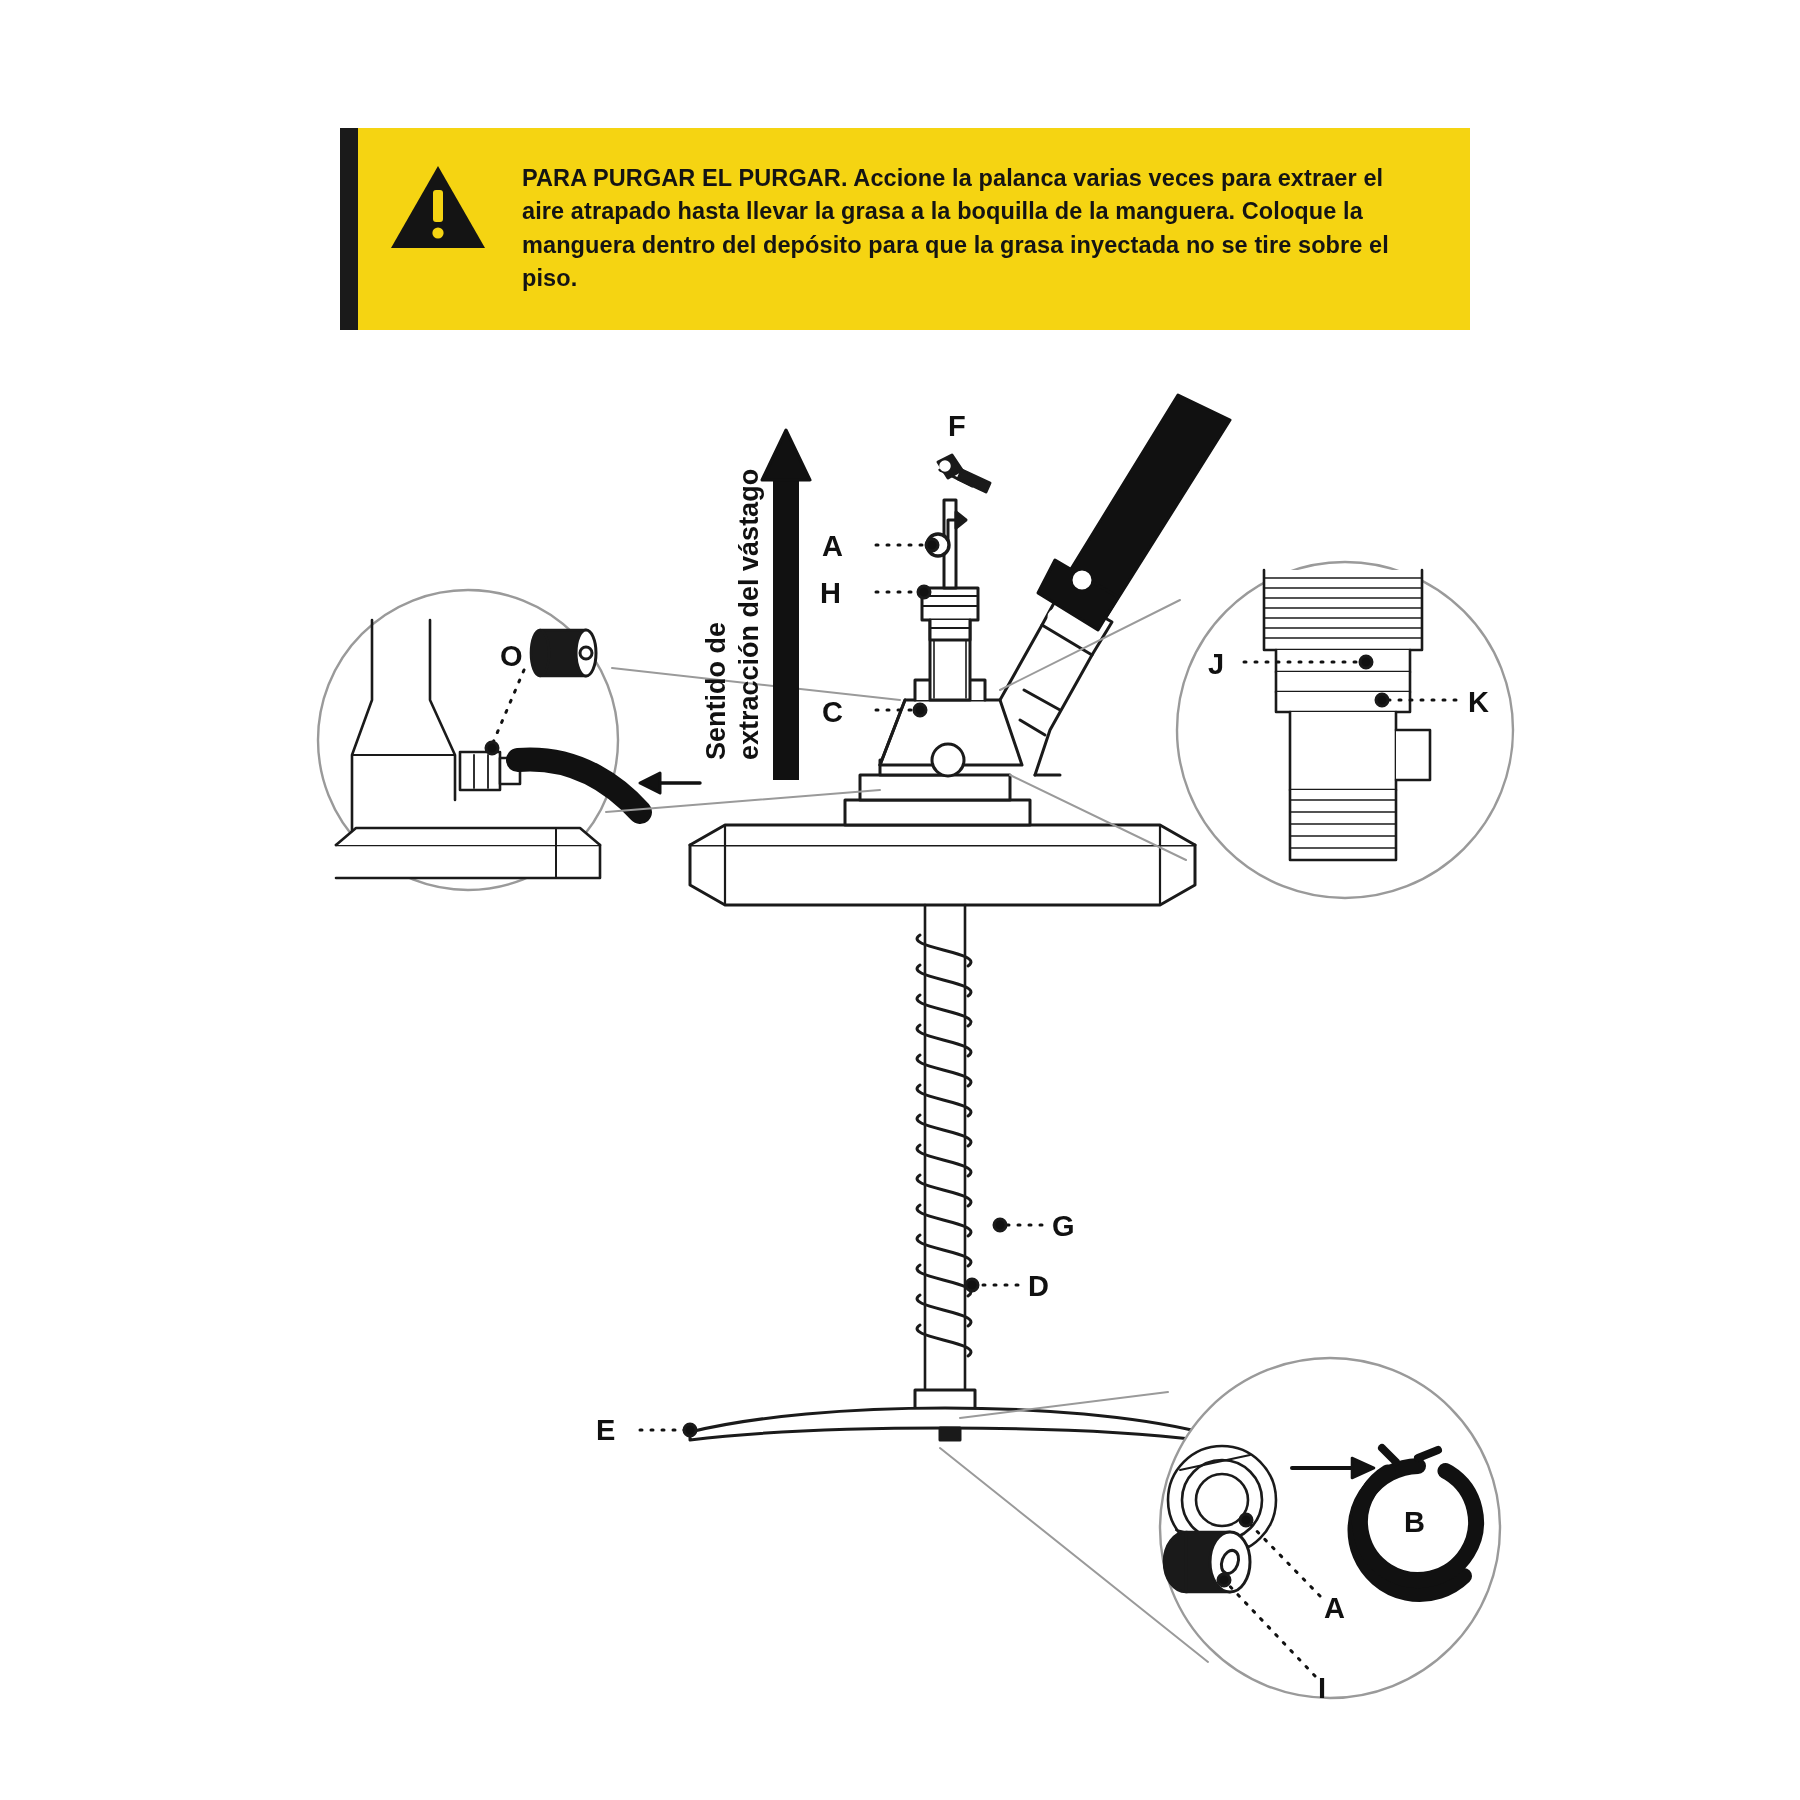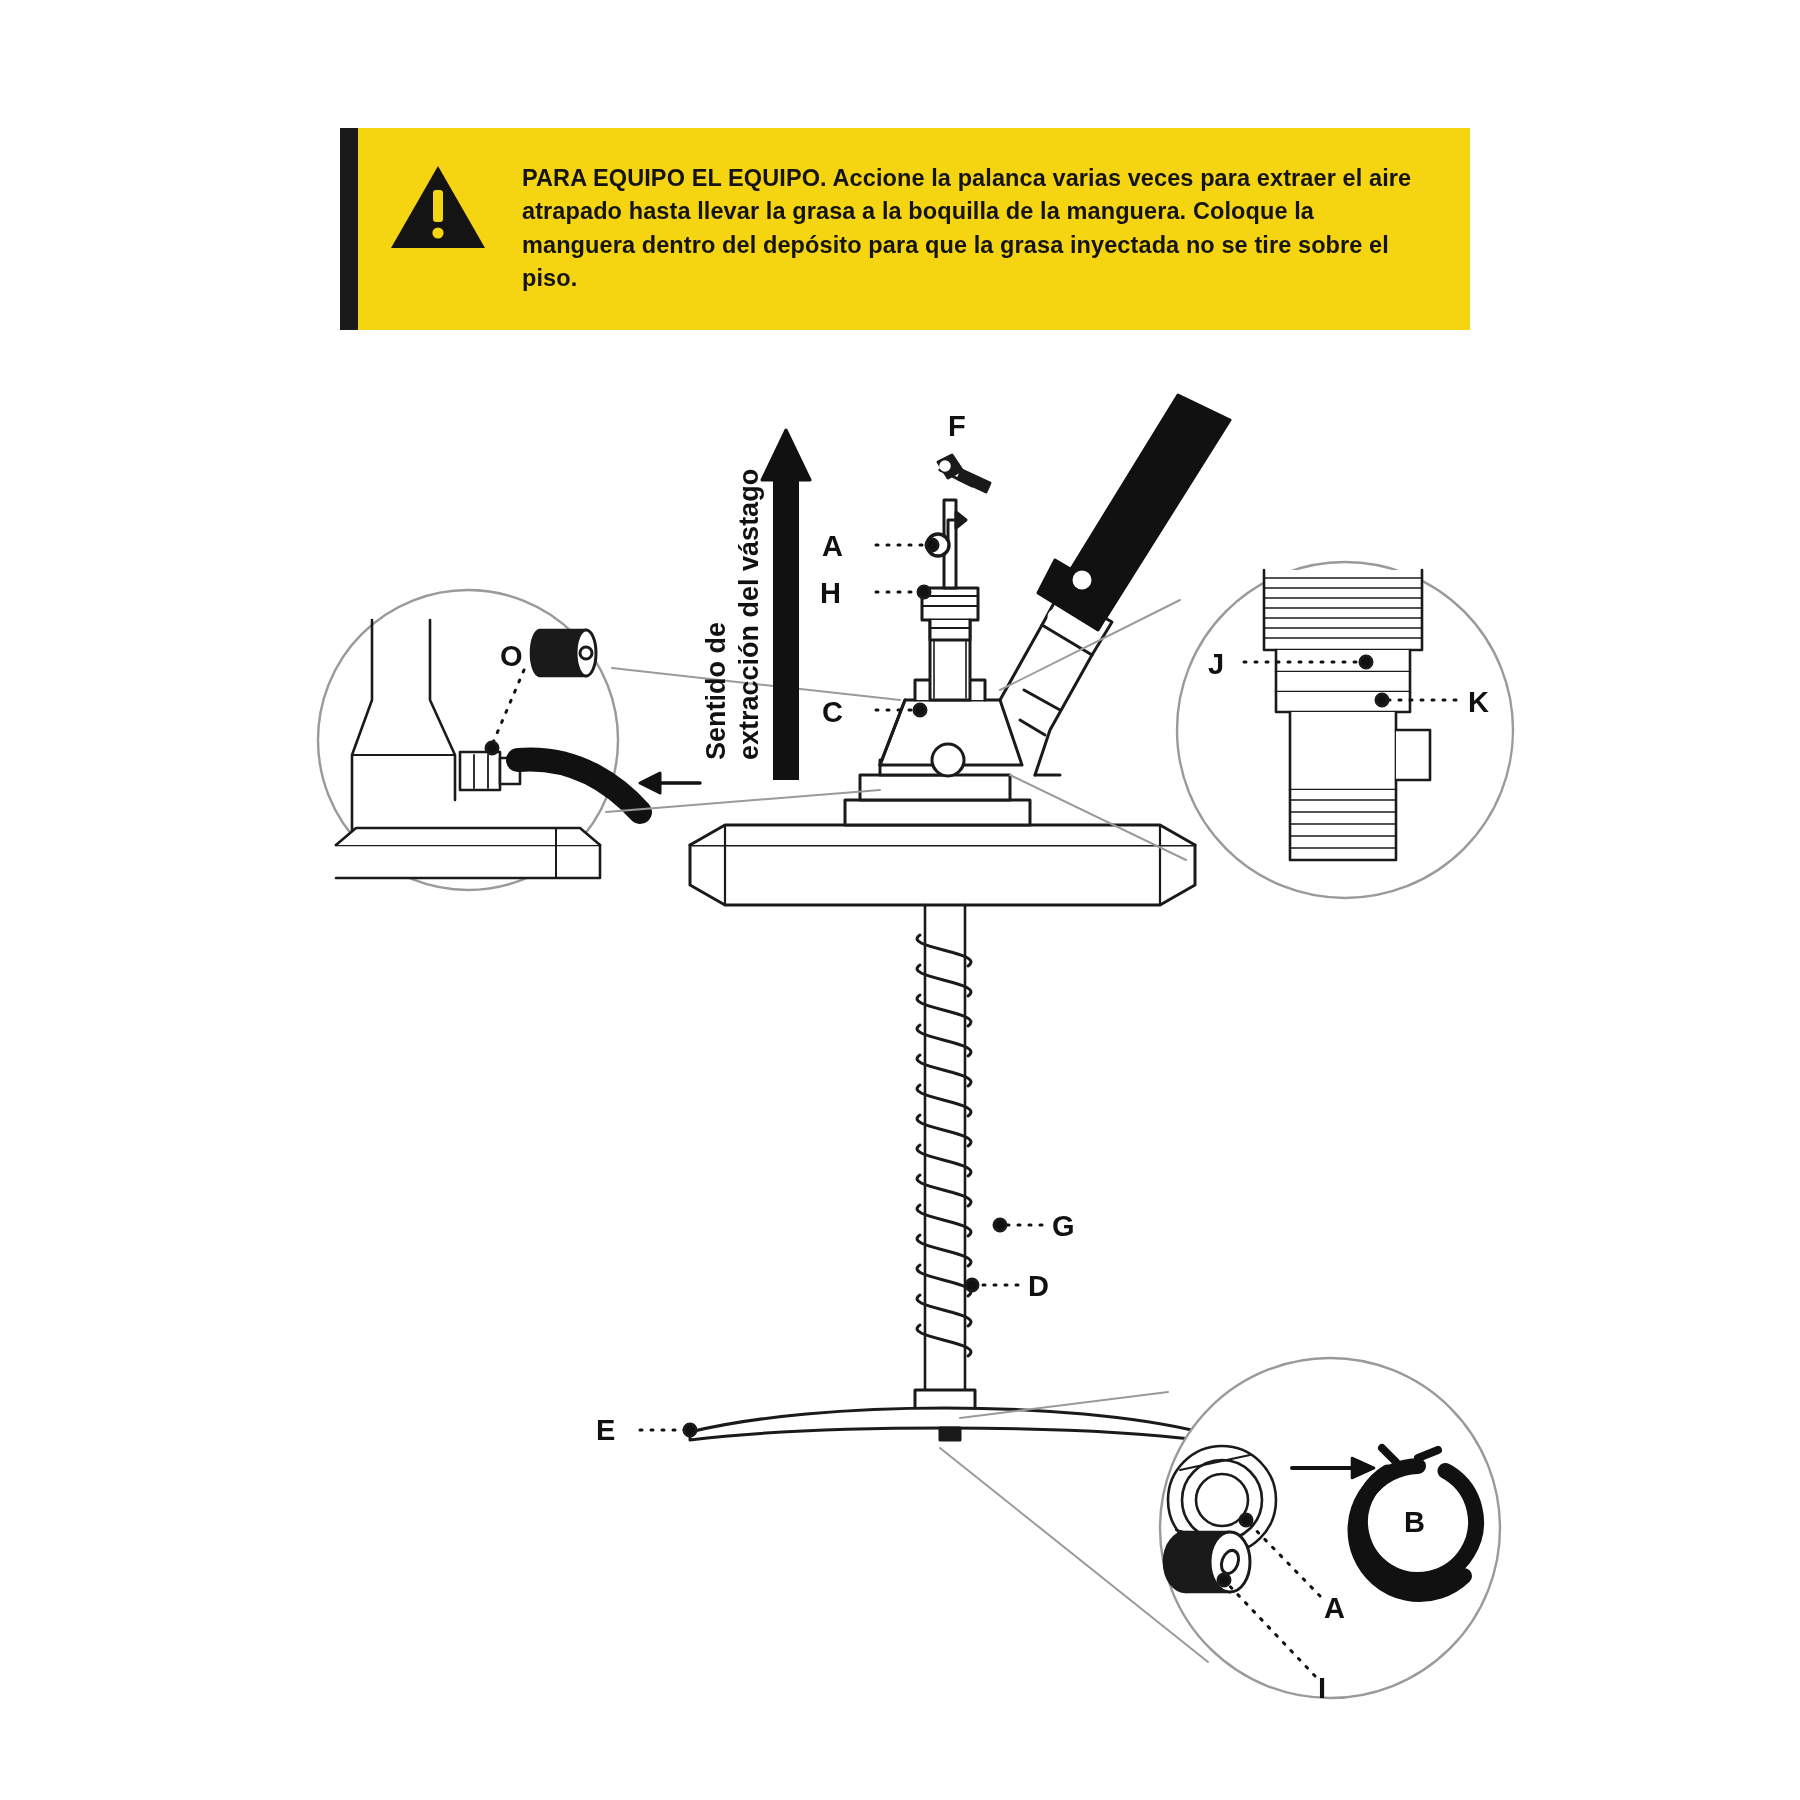--- a/index.html
+++ b/index.html
@@ -102,21 +102,21 @@
     <div class="warn-icon-wrap">
       <div class="warn-tri">
         <svg width="96" height="86" viewBox="0 0 96 86">
           <path d="M48 2 L95 84 L1 84 Z" fill="#141414"></path>
           <rect x="43" y="26" width="10" height="32" rx="3" fill="#f5d412"></rect>
           <circle cx="48" cy="69" r="5.6" fill="#f5d412"></circle>
         </svg>
       </div>
     </div>
     <div class="warn-text">
-      <span class="lead">PARA EQUIPO EL EQUIPO.</span><span> Accione la palanca varias veces para extraer el aire atrapado hasta llevar la grasa a la boquilla de la manguera. Coloque la manguera dentro del depósito para que la grasa inyectada no se tire sobre el piso.</span>
+      <span class="lead">PARA PURGAR EL PURGAR.</span><span> Accione la palanca varias veces para extraer el aire atrapado hasta llevar la grasa a la boquilla de la manguera. Coloque la manguera dentro del depósito para que la grasa inyectada no se tire sobre el piso.</span>
     </div>
   </div>
 
   <div class="diagram">
     <svg width="1800" height="1800" viewBox="0 0 1800 1800">
       <g fill="none" stroke="#1a1a1a" stroke-width="3" stroke-linejoin="round" stroke-linecap="round">
 
         <g>
           <path d="M690 845 L1195 845 L1195 885 L1160 905 L725 905 L690 885 Z" fill="#fff"></path>
           <path d="M690 845 L725 825 L1160 825 L1195 845" fill="#fff"></path>

